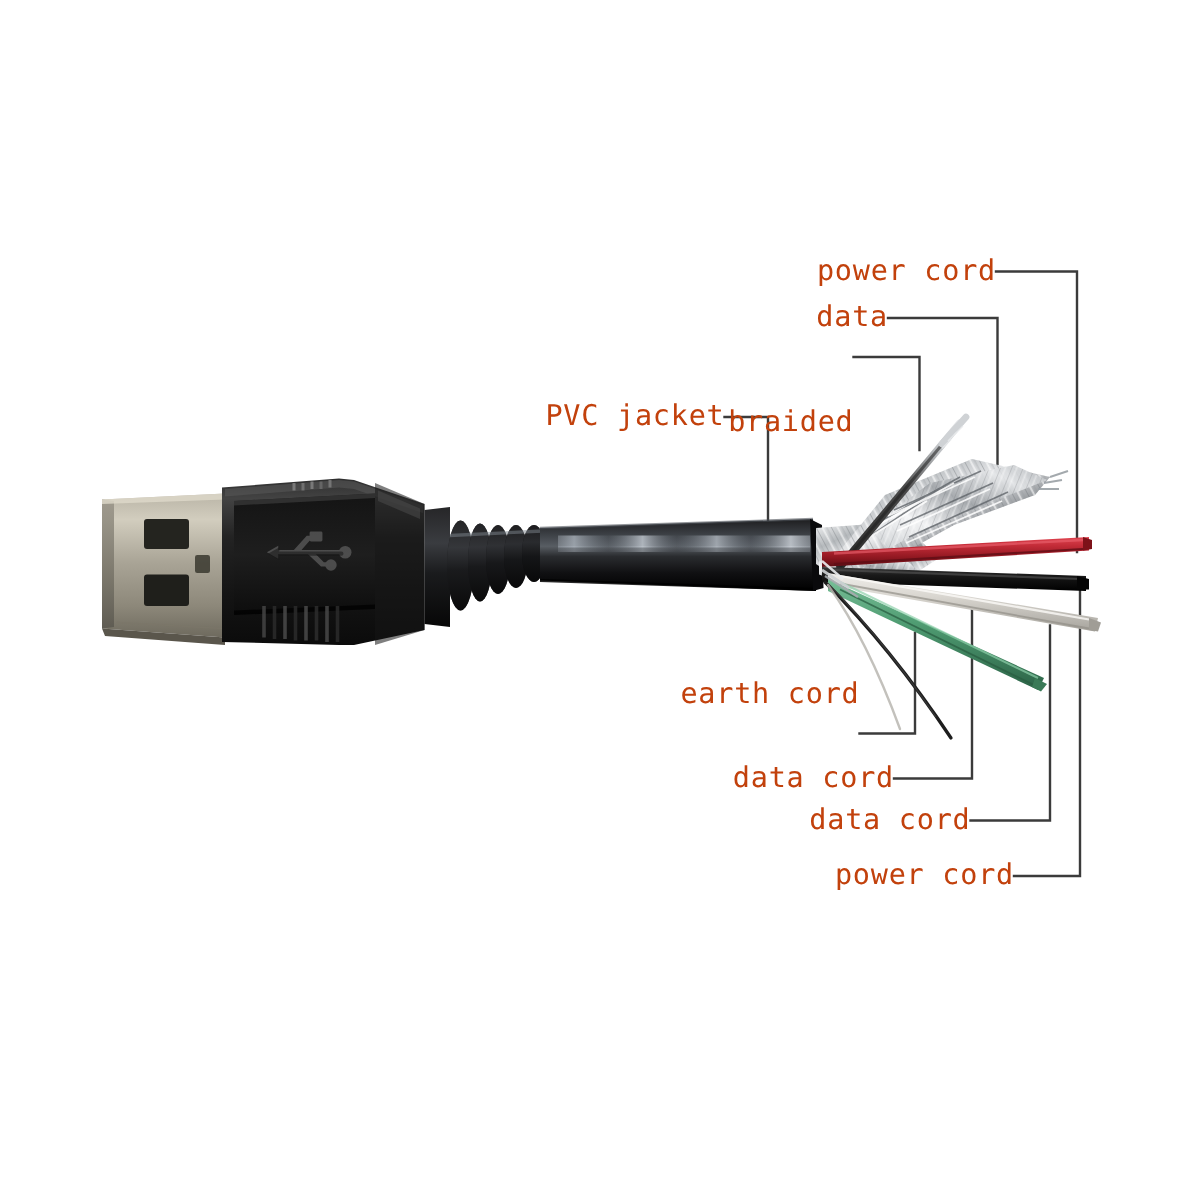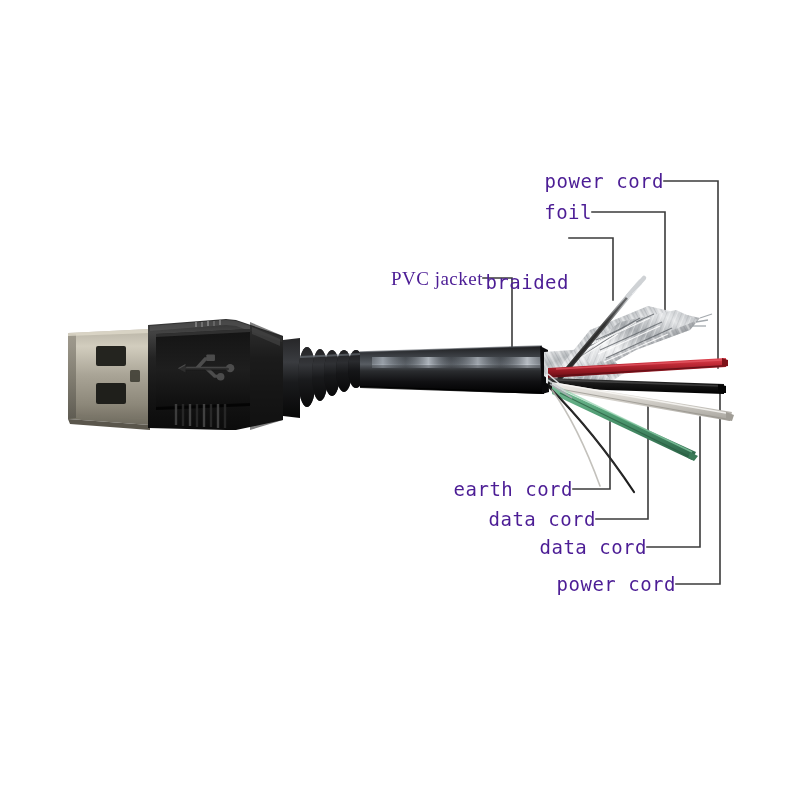--- a/index.html
+++ b/index.html
@@ -23,21 +23,21 @@
     left: 0;
     top: 0;
     width: 800px;
     height: 800px;
   }
   .callout-label {
     position: absolute;
     font-family: "DejaVu Sans Mono", "Liberation Mono", monospace;
     font-size: 19px;
     letter-spacing: 0.5px;
-    color: #4c1d95;
+    color: #c2410c;
     white-space: nowrap;
     line-height: 1;
     text-align: right;
   }
   .lbl-right { transform: translate(-100%, -50%); }
 </style>
 </head>
 <body>
 
 <div id="stage">
@@ -350,27 +350,27 @@
       <g opacity="0.9">
         <path d="M548 380 L566 392" stroke="#cfd2d5" stroke-width="2" fill="none"></path>
         <path d="M550 384 L572 398" stroke="#a8acb0" stroke-width="1.5" fill="none"></path>
         <path d="M548 374 L562 386" stroke="#eceef0" stroke-width="1.6" fill="none"></path>
       </g>
     </g>
   </svg>
 
   <div class="callout-label lbl-right" style="left:664px; top:181px;">power cord</div>
 
-  <div class="callout-label lbl-right" style="left:592px; top:212px;">foil</div>
+  <div class="callout-label lbl-right" style="left:592px; top:212px;">data</div>
 
   <div class="callout-label lbl-right" style="left:569px; top:238px;margin-top:44px;">braided</div>
 
-  <div class="callout-label lbl-right" style="left:483px; top:278px;font-family:Liberation Serif, serif;">PVC jacket</div>
-
-  <div class="callout-label lbl-right" style="left:573px; top:489px;">earth cord</div>
+  <div class="callout-label lbl-right" style="left:483px; top:278px;">PVC jacket</div>
+
+  <div class="callout-label lbl-right" style="left:573px; top:463px;">earth cord</div>
 
   <div class="callout-label lbl-right" style="left:596px; top:519px;">data cord</div>
 
   <div class="callout-label lbl-right" style="left:647px; top:547px;">data cord</div>
 
   <div class="callout-label lbl-right" style="left:676px; top:584px;">power cord</div>
 
 </div>
 
 </body></html>

